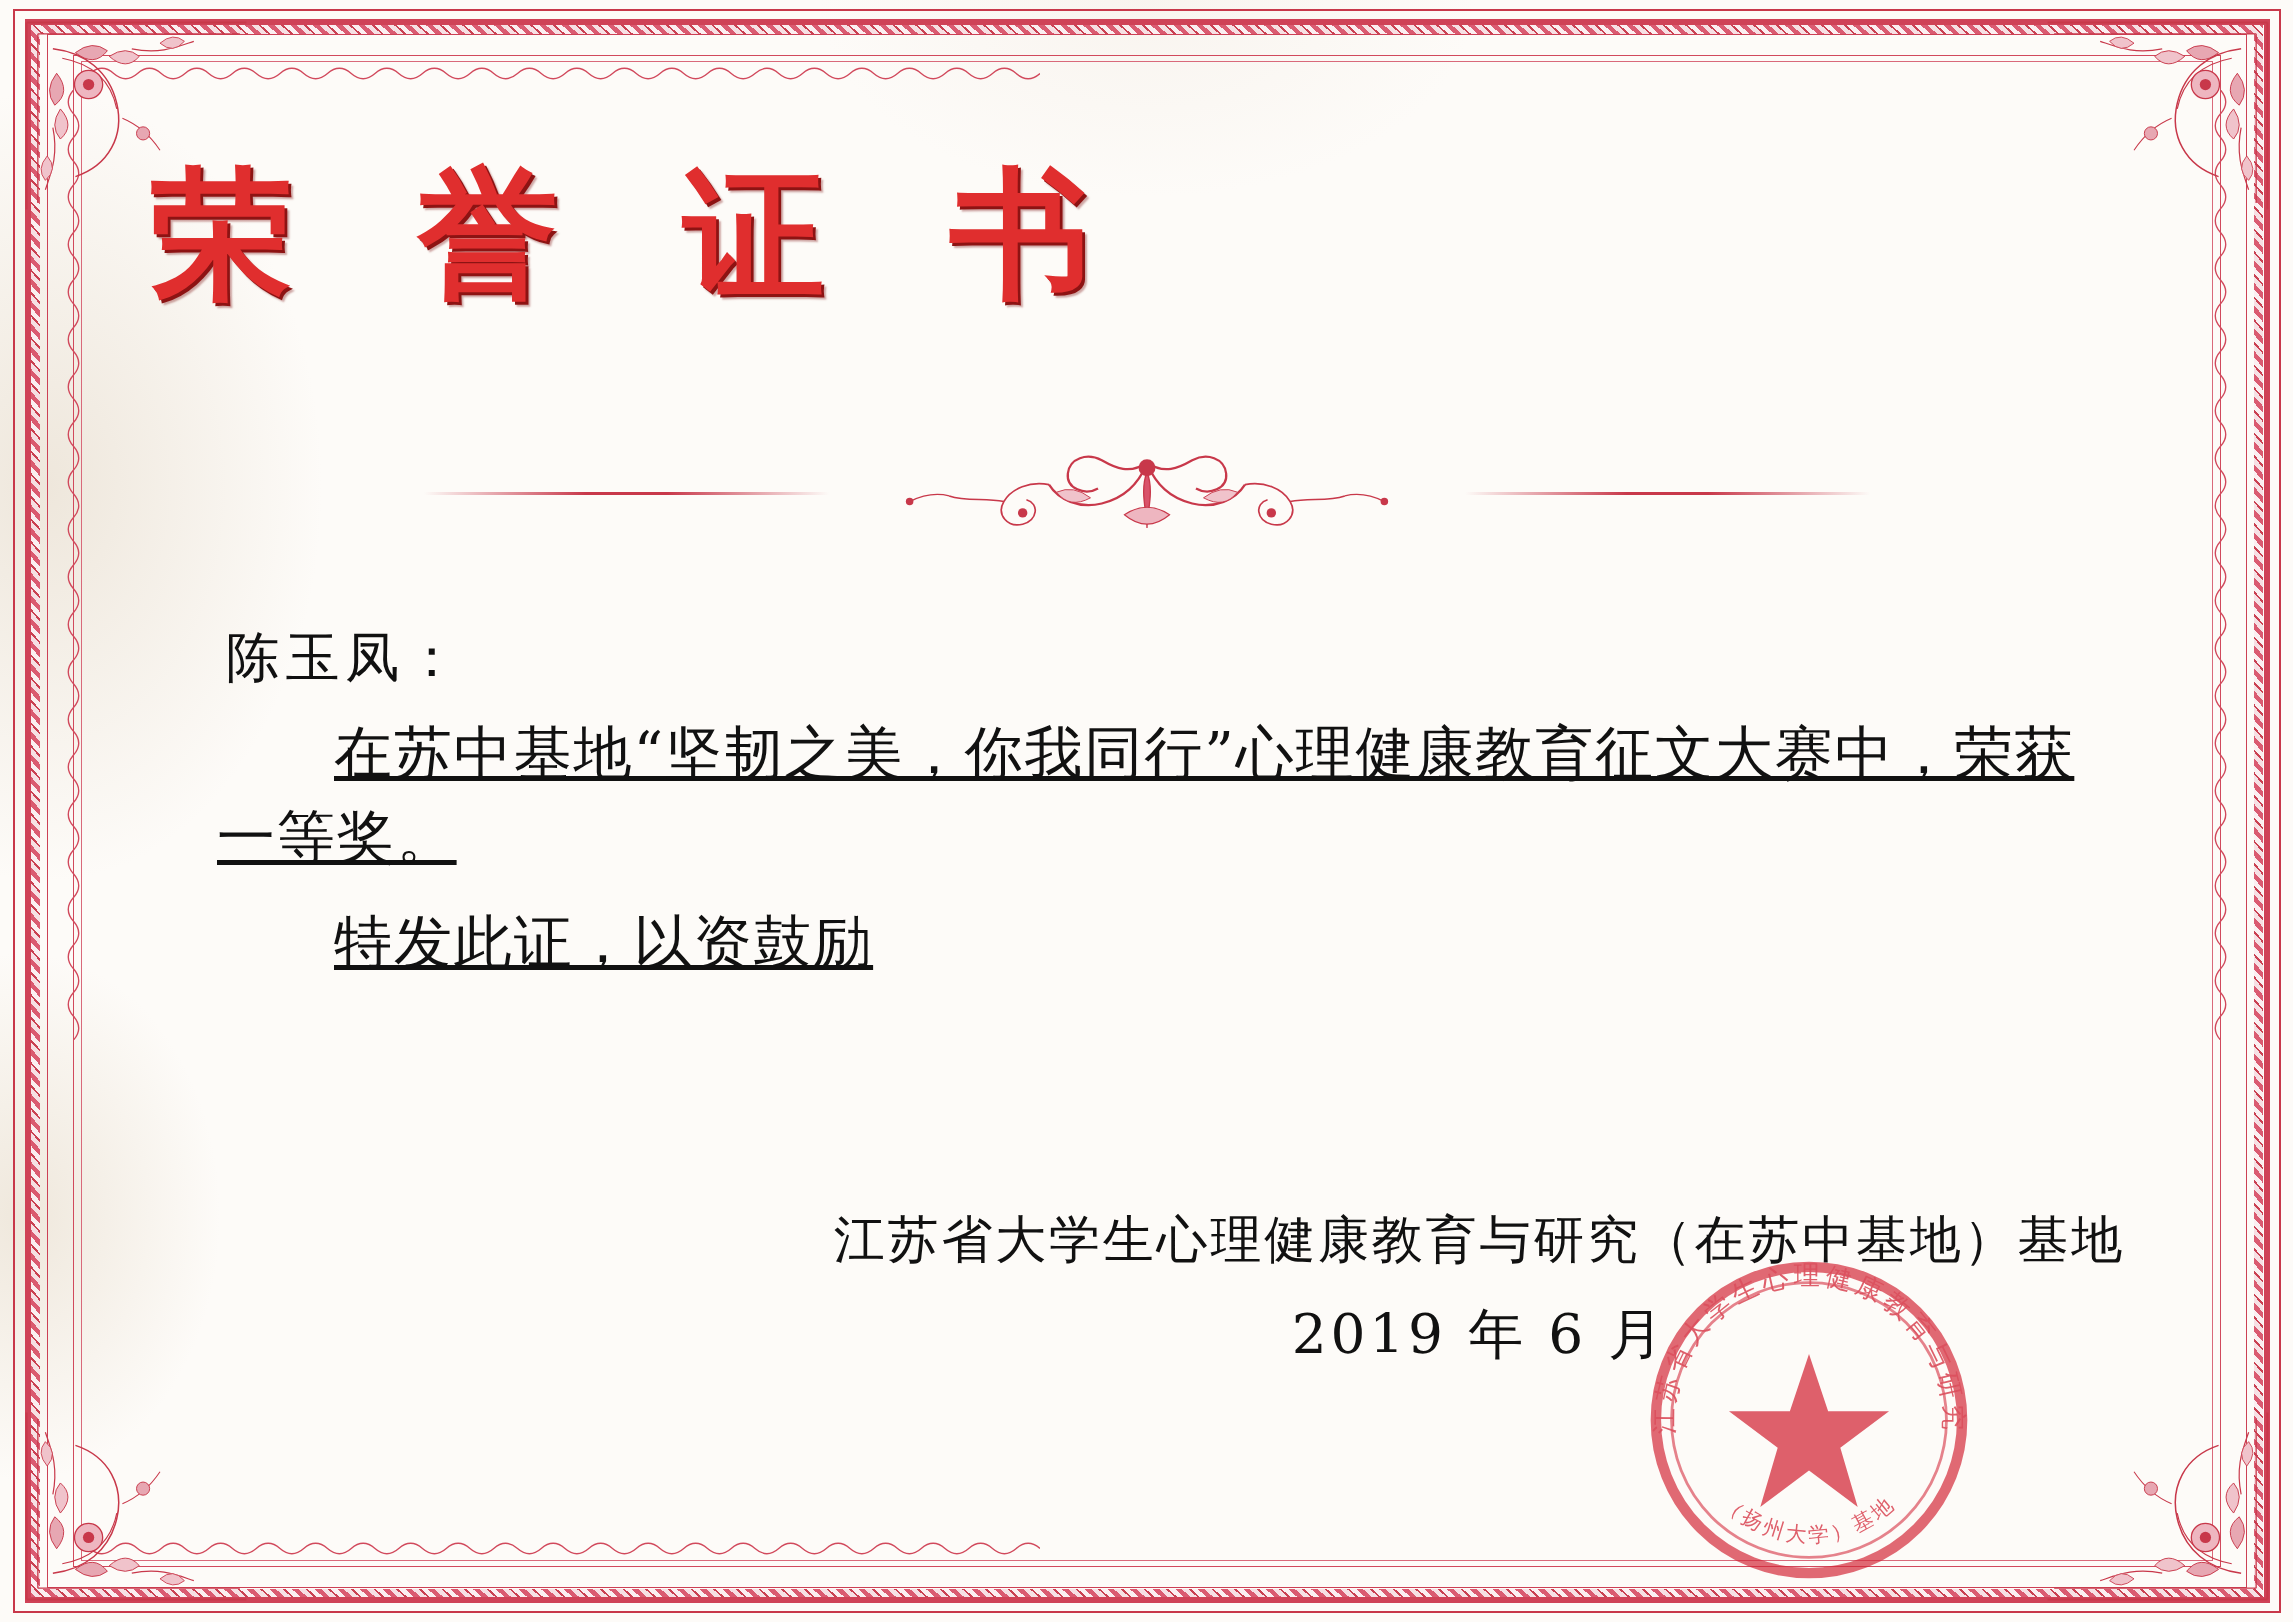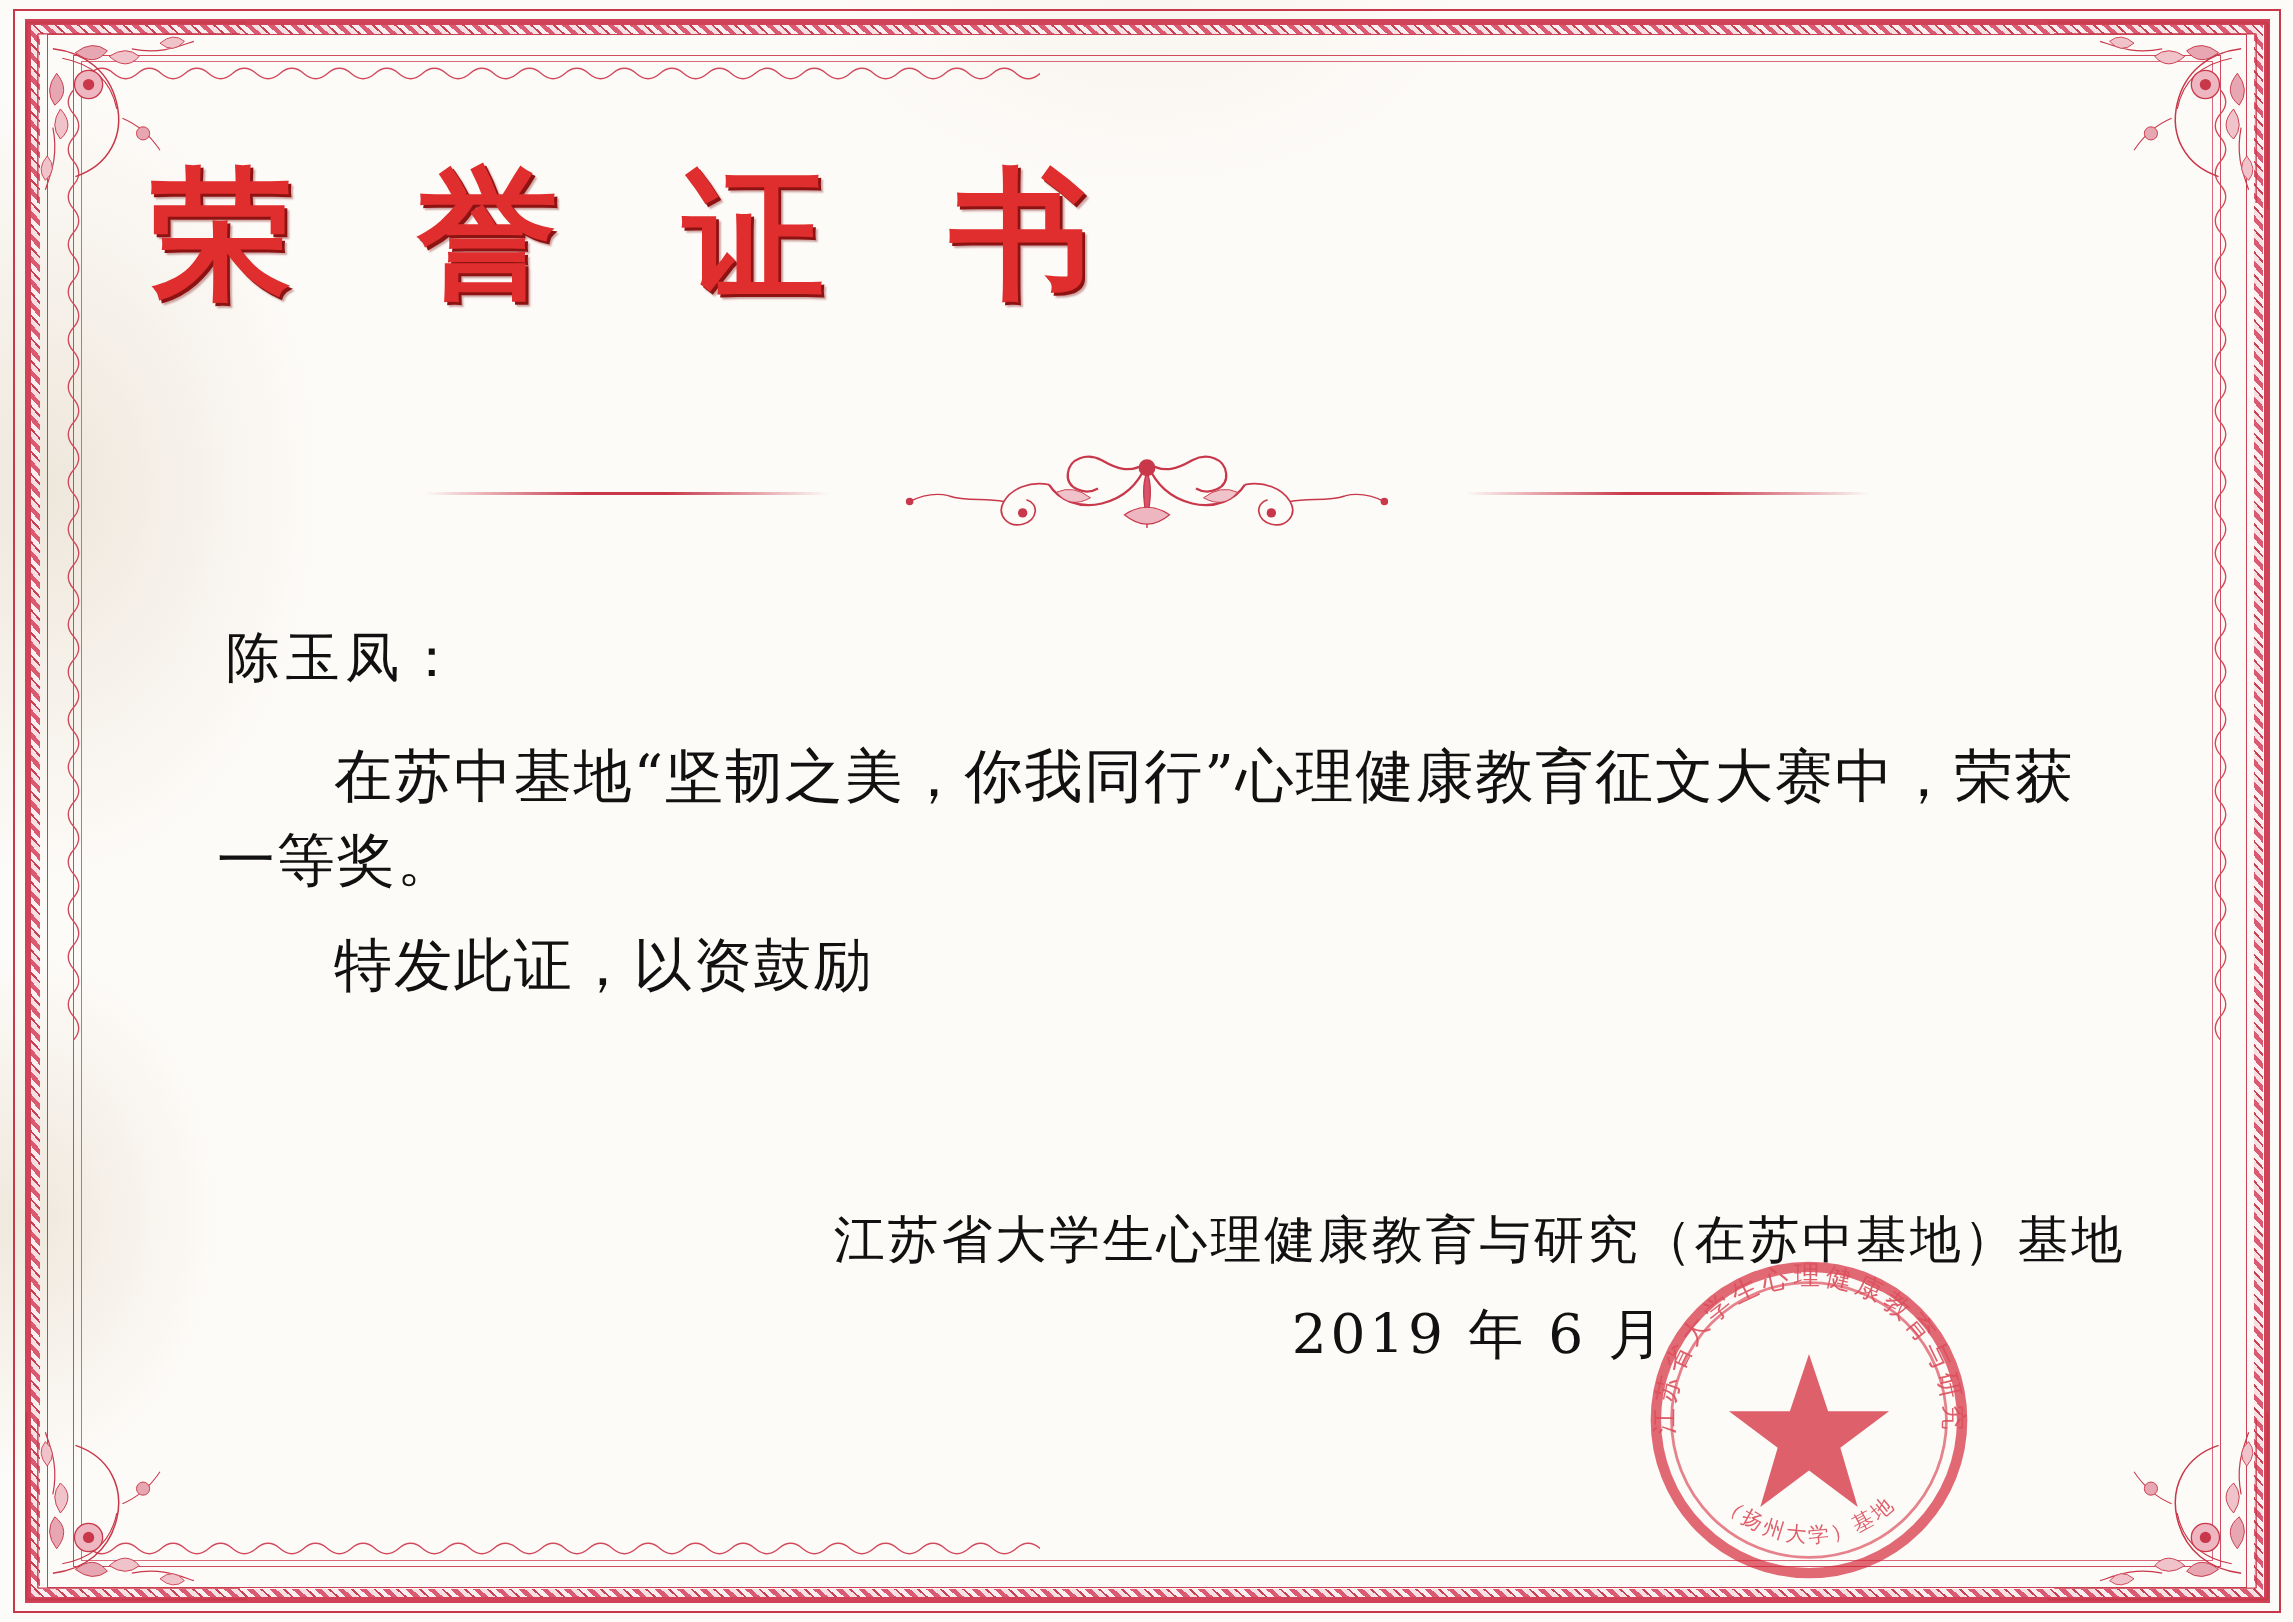--- a/index.html
+++ b/index.html
@@ -151,28 +151,29 @@
     top: 537px;
     left: 113px;
     font-family: Liberation Sans, sans-serif;
     font-size: 54px;
     color: #101010;
     letter-spacing: 5.6px;
   }
 
   .body-text {
     position: absolute;
-    top: 649px;
+    top: 626px;
     left: 104px;
     right: 56px;
     font-family: "DejaVu Serif", serif;
     font-size: 58px;
     line-height: 1.45;
     color: #111111;
     letter-spacing: 1.9px;
+    text-decoration: underline;
   }
   .body-text p {
     margin: 0 0 21px 0;
     text-indent: 117px;
   }
 
   .signature {
     position: absolute;
     right: 56px;
     bottom: 165px;

